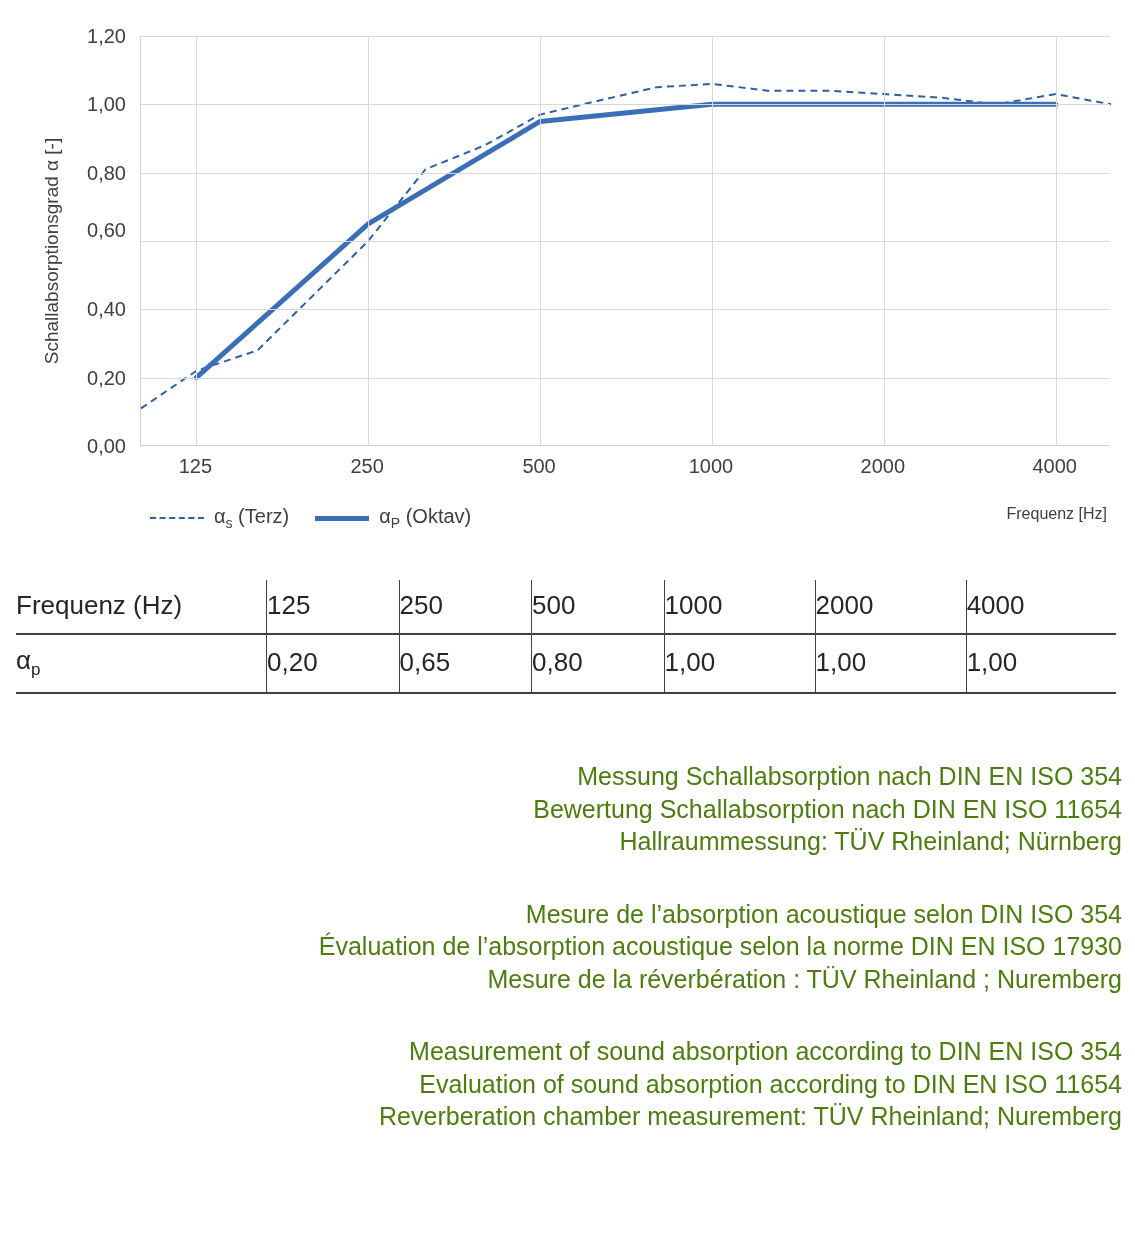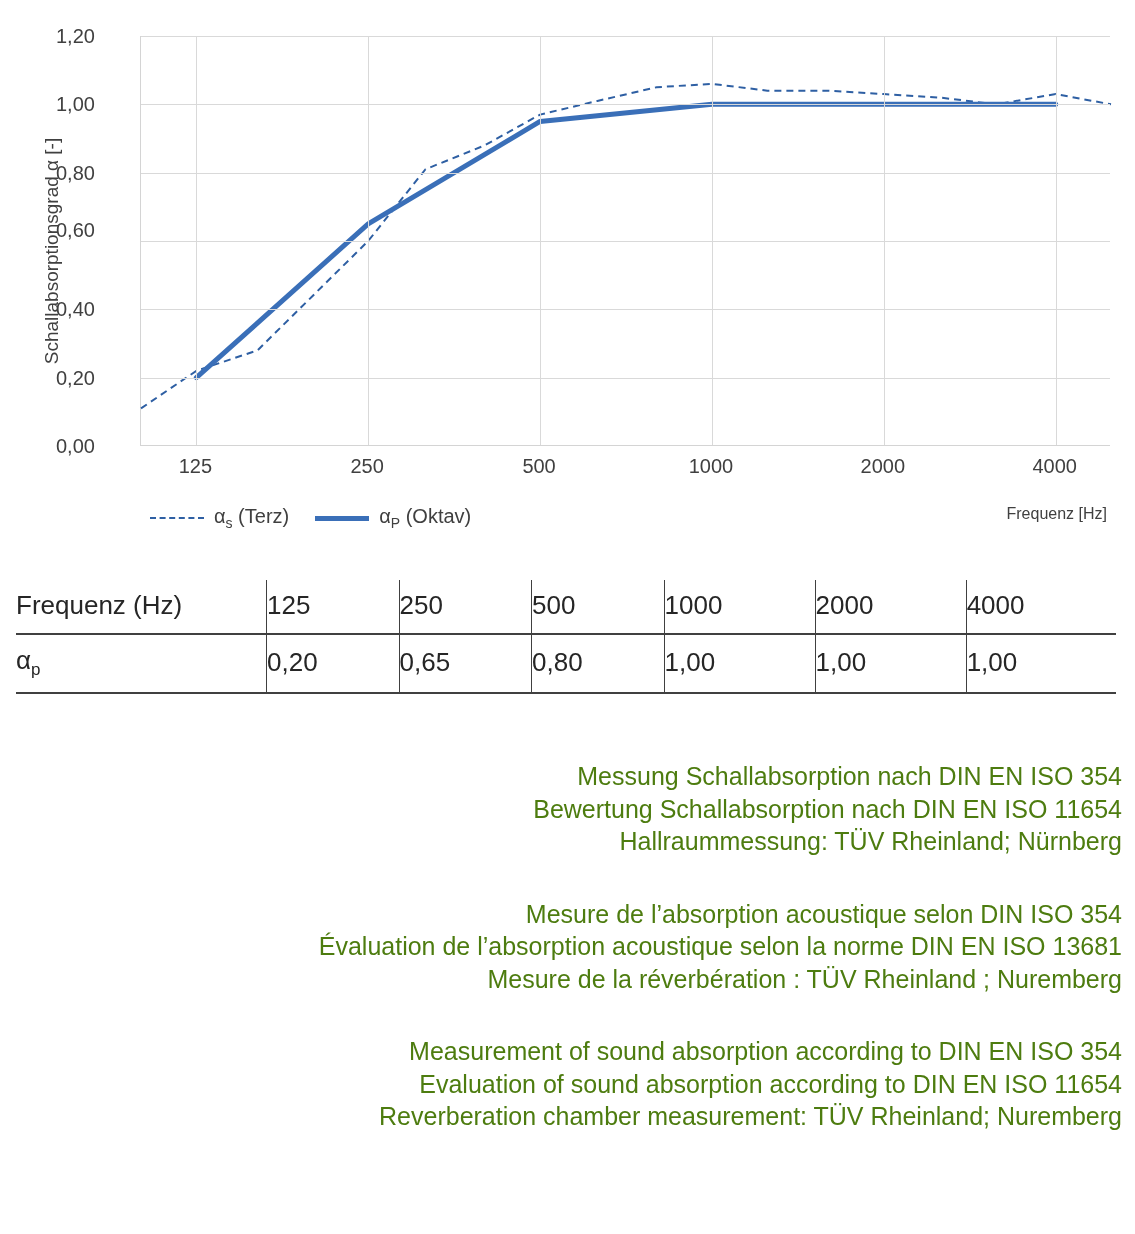--- a/index.html
+++ b/index.html
@@ -58,21 +58,21 @@
     position: absolute;
     top: 0;
     height: 100%;
     border-left: 1px solid #d9d9d9;
   }
 
   .y-tick-label {
     position: absolute;
     right: 0;
     width: 70px;
-    text-align: left;
+    text-align: right;
     font-size: 20px;
     color: #404040;
     transform: translateY(-50%);
   }
 
   .x-tick-label {
     position: absolute;
     width: 120px;
     text-align: center;
     font-size: 20px;
@@ -242,21 +242,21 @@
 </table>
 
 <div class="notes">
   <div class="note-group">
     <span class="note-line">Messung Schallabsorption nach DIN EN ISO 354</span>
     <span class="note-line">Bewertung Schallabsorption nach DIN EN ISO 11654</span>
     <span class="note-line">Hallraummessung: TÜV Rheinland; Nürnberg</span>
   </div>
   <div class="note-group">
     <span class="note-line">Mesure de l’absorption acoustique selon DIN ISO 354</span>
-    <span class="note-line">Évaluation de l’absorption acoustique selon la norme DIN EN ISO 13681</span>
+    <span class="note-line">Évaluation de l’absorption acoustique selon la norme DIN EN ISO 17930</span>
     <span class="note-line">Mesure de la réverbération : TÜV Rheinland ; Nuremberg</span>
   </div>
   <div class="note-group">
     <span class="note-line">Measurement of sound absorption according to DIN EN ISO 354</span>
     <span class="note-line">Evaluation of sound absorption according to DIN EN ISO 11654</span>
     <span class="note-line">Reverberation chamber measurement: TÜV Rheinland; Nuremberg</span>
   </div>
 </div>
 
 </body></html>

